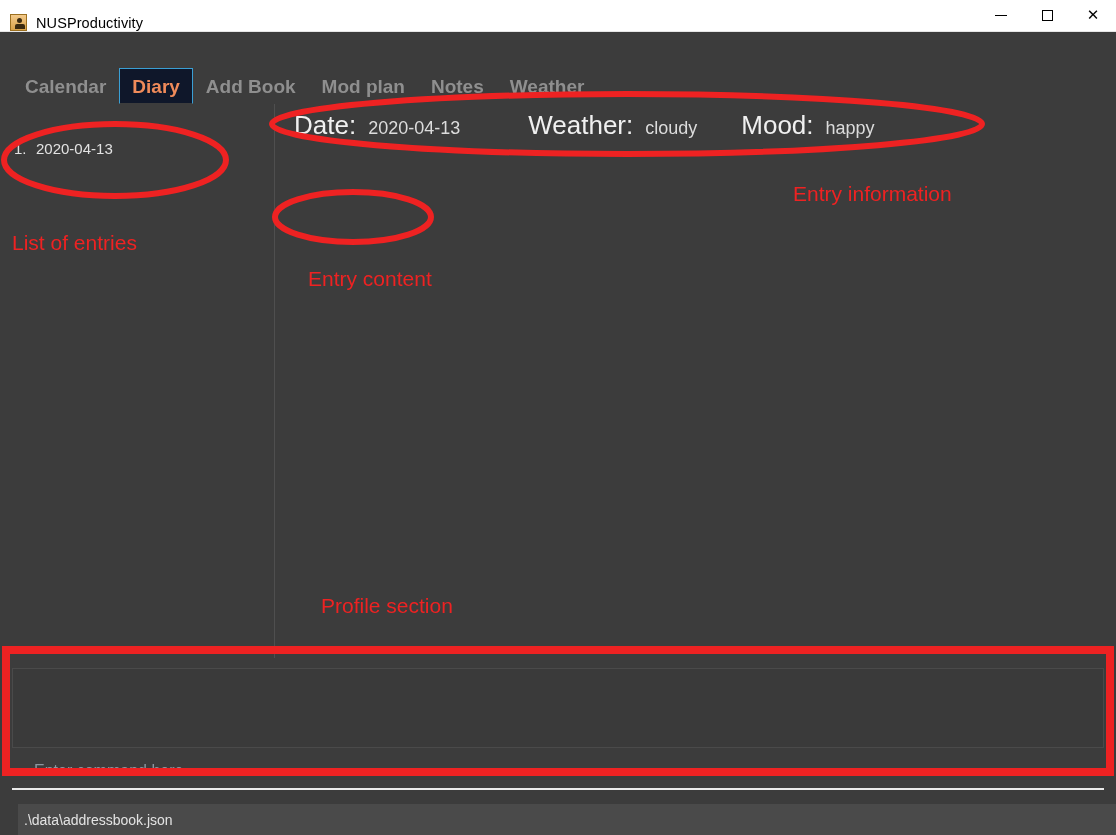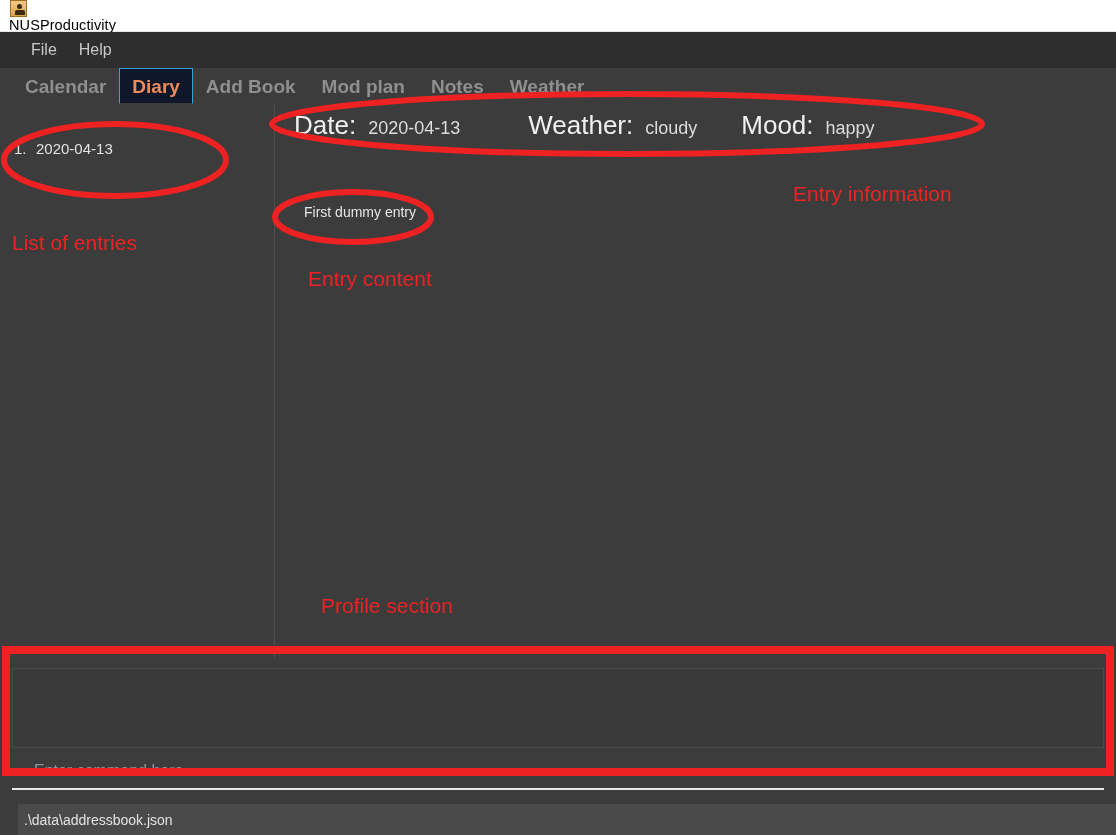--- a/index.html
+++ b/index.html
@@ -20,22 +20,21 @@
   }
 
   
   .titlebar {
     position: absolute;
     left: 0; top: 0;
     width: 1116px; height: 32px;
     background: #ffffff;
     border-bottom: 1px solid #e6e6e6;
     display: flex;
-    align-items: flex-start;
-    flex-direction: column;
+    align-items: flex-end;
   }
   .app-icon {
     width: 17px; height: 17px;
     margin-left: 10px;
     background: linear-gradient(#f3c98a, #d9a349);
     border: 1px solid #9c7020;
     position: relative;
     flex: none;
   }
   .app-icon::before {
@@ -256,24 +255,20 @@
         </div>
       <div class="win-btn">
           <span class="glyph-max"></span>
         </div>
       <div class="win-btn close">
           <span class="glyph-close">✕</span>
         </div>
     </div>
   </div>
 
-  <div class="menubar">
-    <div class="menu-item">File</div>
-    <div class="menu-item">Help</div>
-  </div>
 
   <div class="tabbar">
     <div class="tab">Calendar</div>
     <div class="tab selected">Diary</div>
     <div class="tab">Add Book</div>
     <div class="tab">Mod plan</div>
     <div class="tab">Notes</div>
     <div class="tab">Weather</div>
   </div>
 
@@ -290,21 +285,20 @@
       <div class="info-row">
         <span class="info-label">Date:</span>
         <span class="info-value">2020-04-13</span>
         <span class="gap-lg"></span>
         <span class="info-label">Weather:</span>
         <span class="info-value">cloudy</span>
         <span class="gap-md"></span>
         <span class="info-label">Mood:</span>
         <span class="info-value">happy</span>
       </div>
-      <div class="entry-content">First dummy entry</div>
     </div>
 
   </div>
 
   <div class="result-box"></div>
 
   <div class="command-area">
     <input class="command-input" type="text" placeholder="Enter command here..." style="">
   </div>
 

